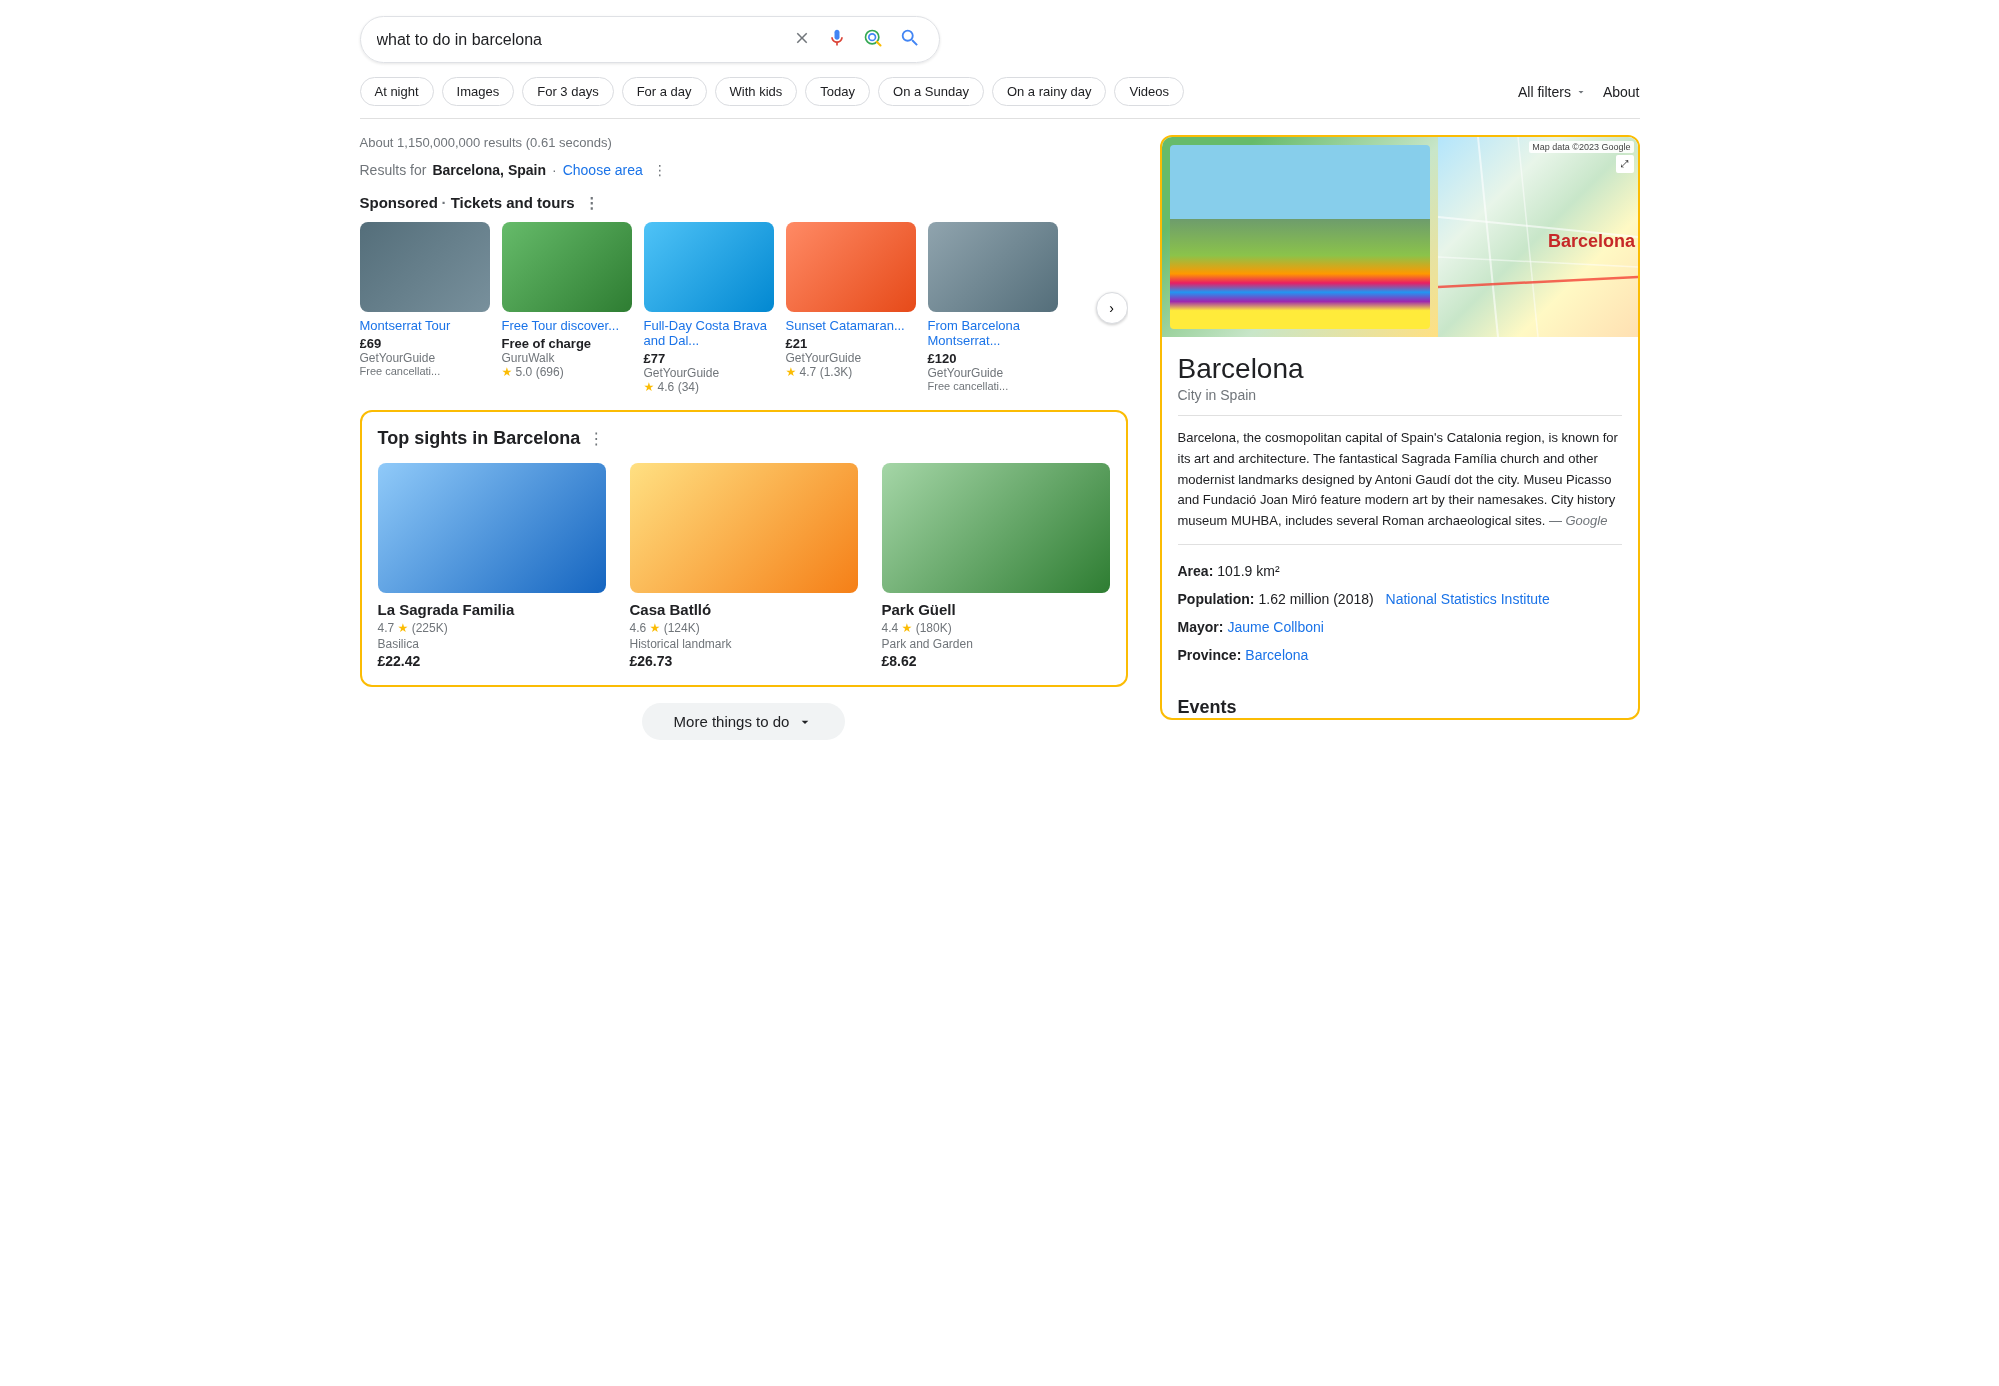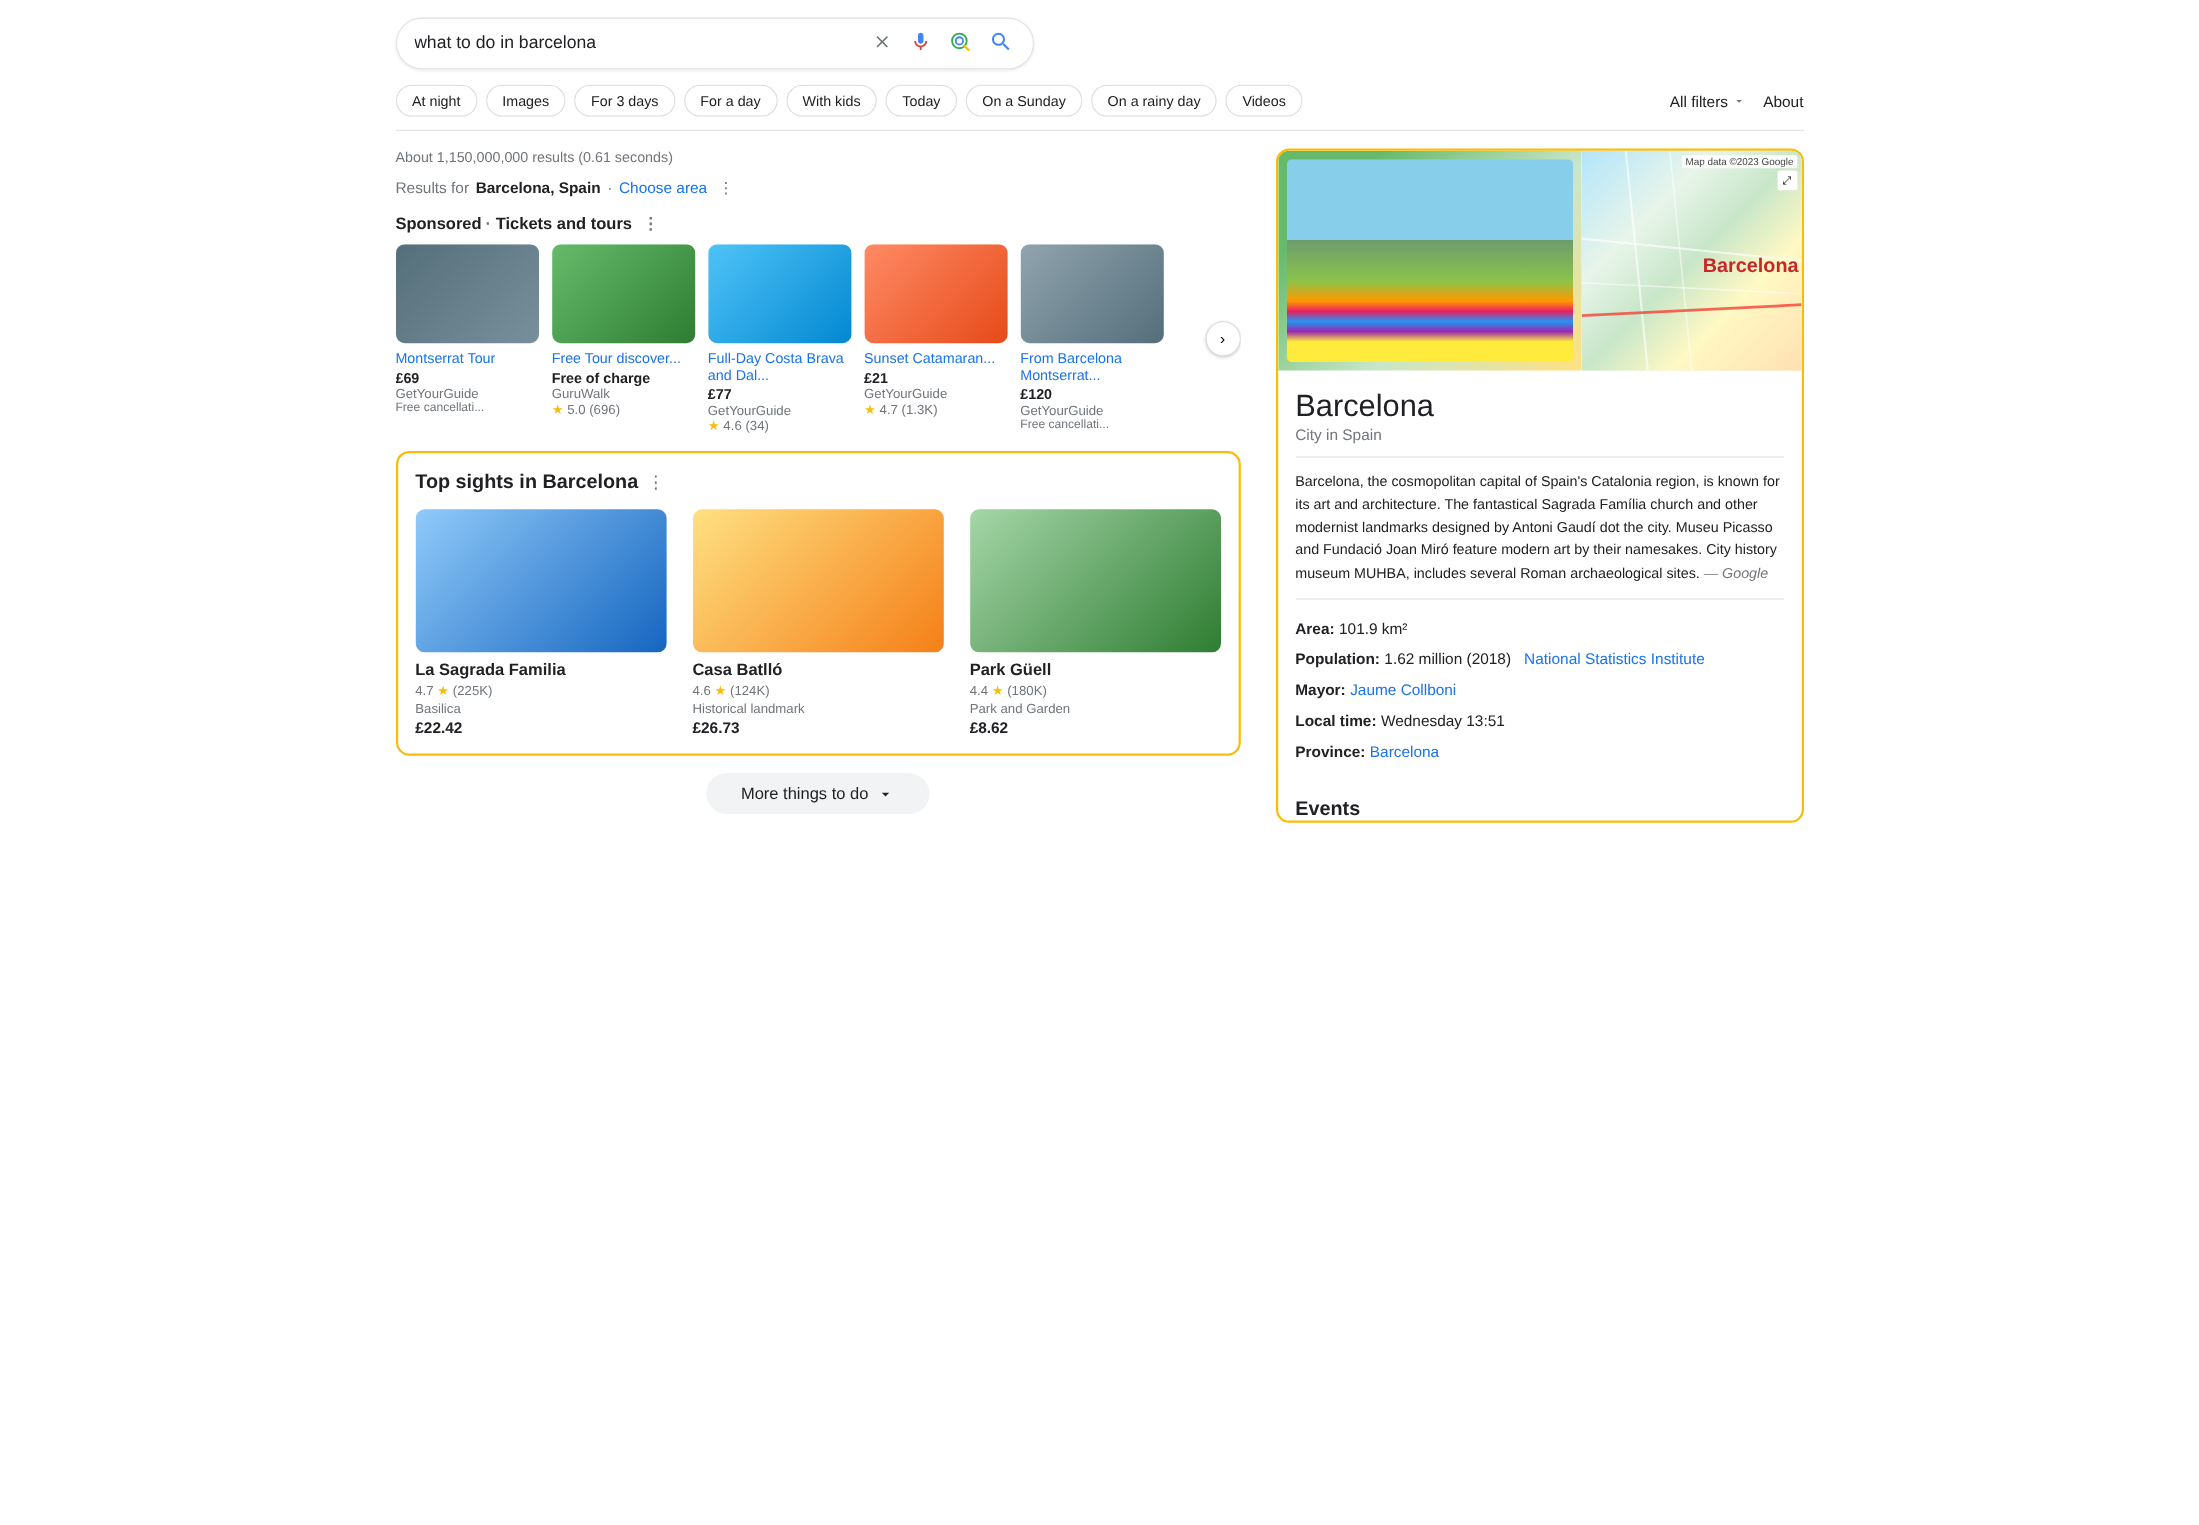--- a/index.html
+++ b/index.html
@@ -341,24 +341,20 @@
             <div class="fact">
               <span class="fact-label">Population:</span>
               <span class="fact-value">1.62 million (2018)</span>&nbsp;
               <a class="fact-link">National Statistics Institute</a>
             </div>
             <div class="fact">
               <span class="fact-label">Mayor:</span>
               <a class="fact-link">Jaume Collboni</a>
             </div>
             <div class="fact">
-              <span class="fact-label">Local time:</span>
-              <span class="fact-value">Wednesday 13:51</span>
-            </div>
-            <div class="fact">
               <span class="fact-label">Province:</span>
               <a class="fact-link">Barcelona</a>
             </div>
           </div>
         </div>
 
         <div class="events-label">Events</div>
       </div>
     </div>
   </div>

